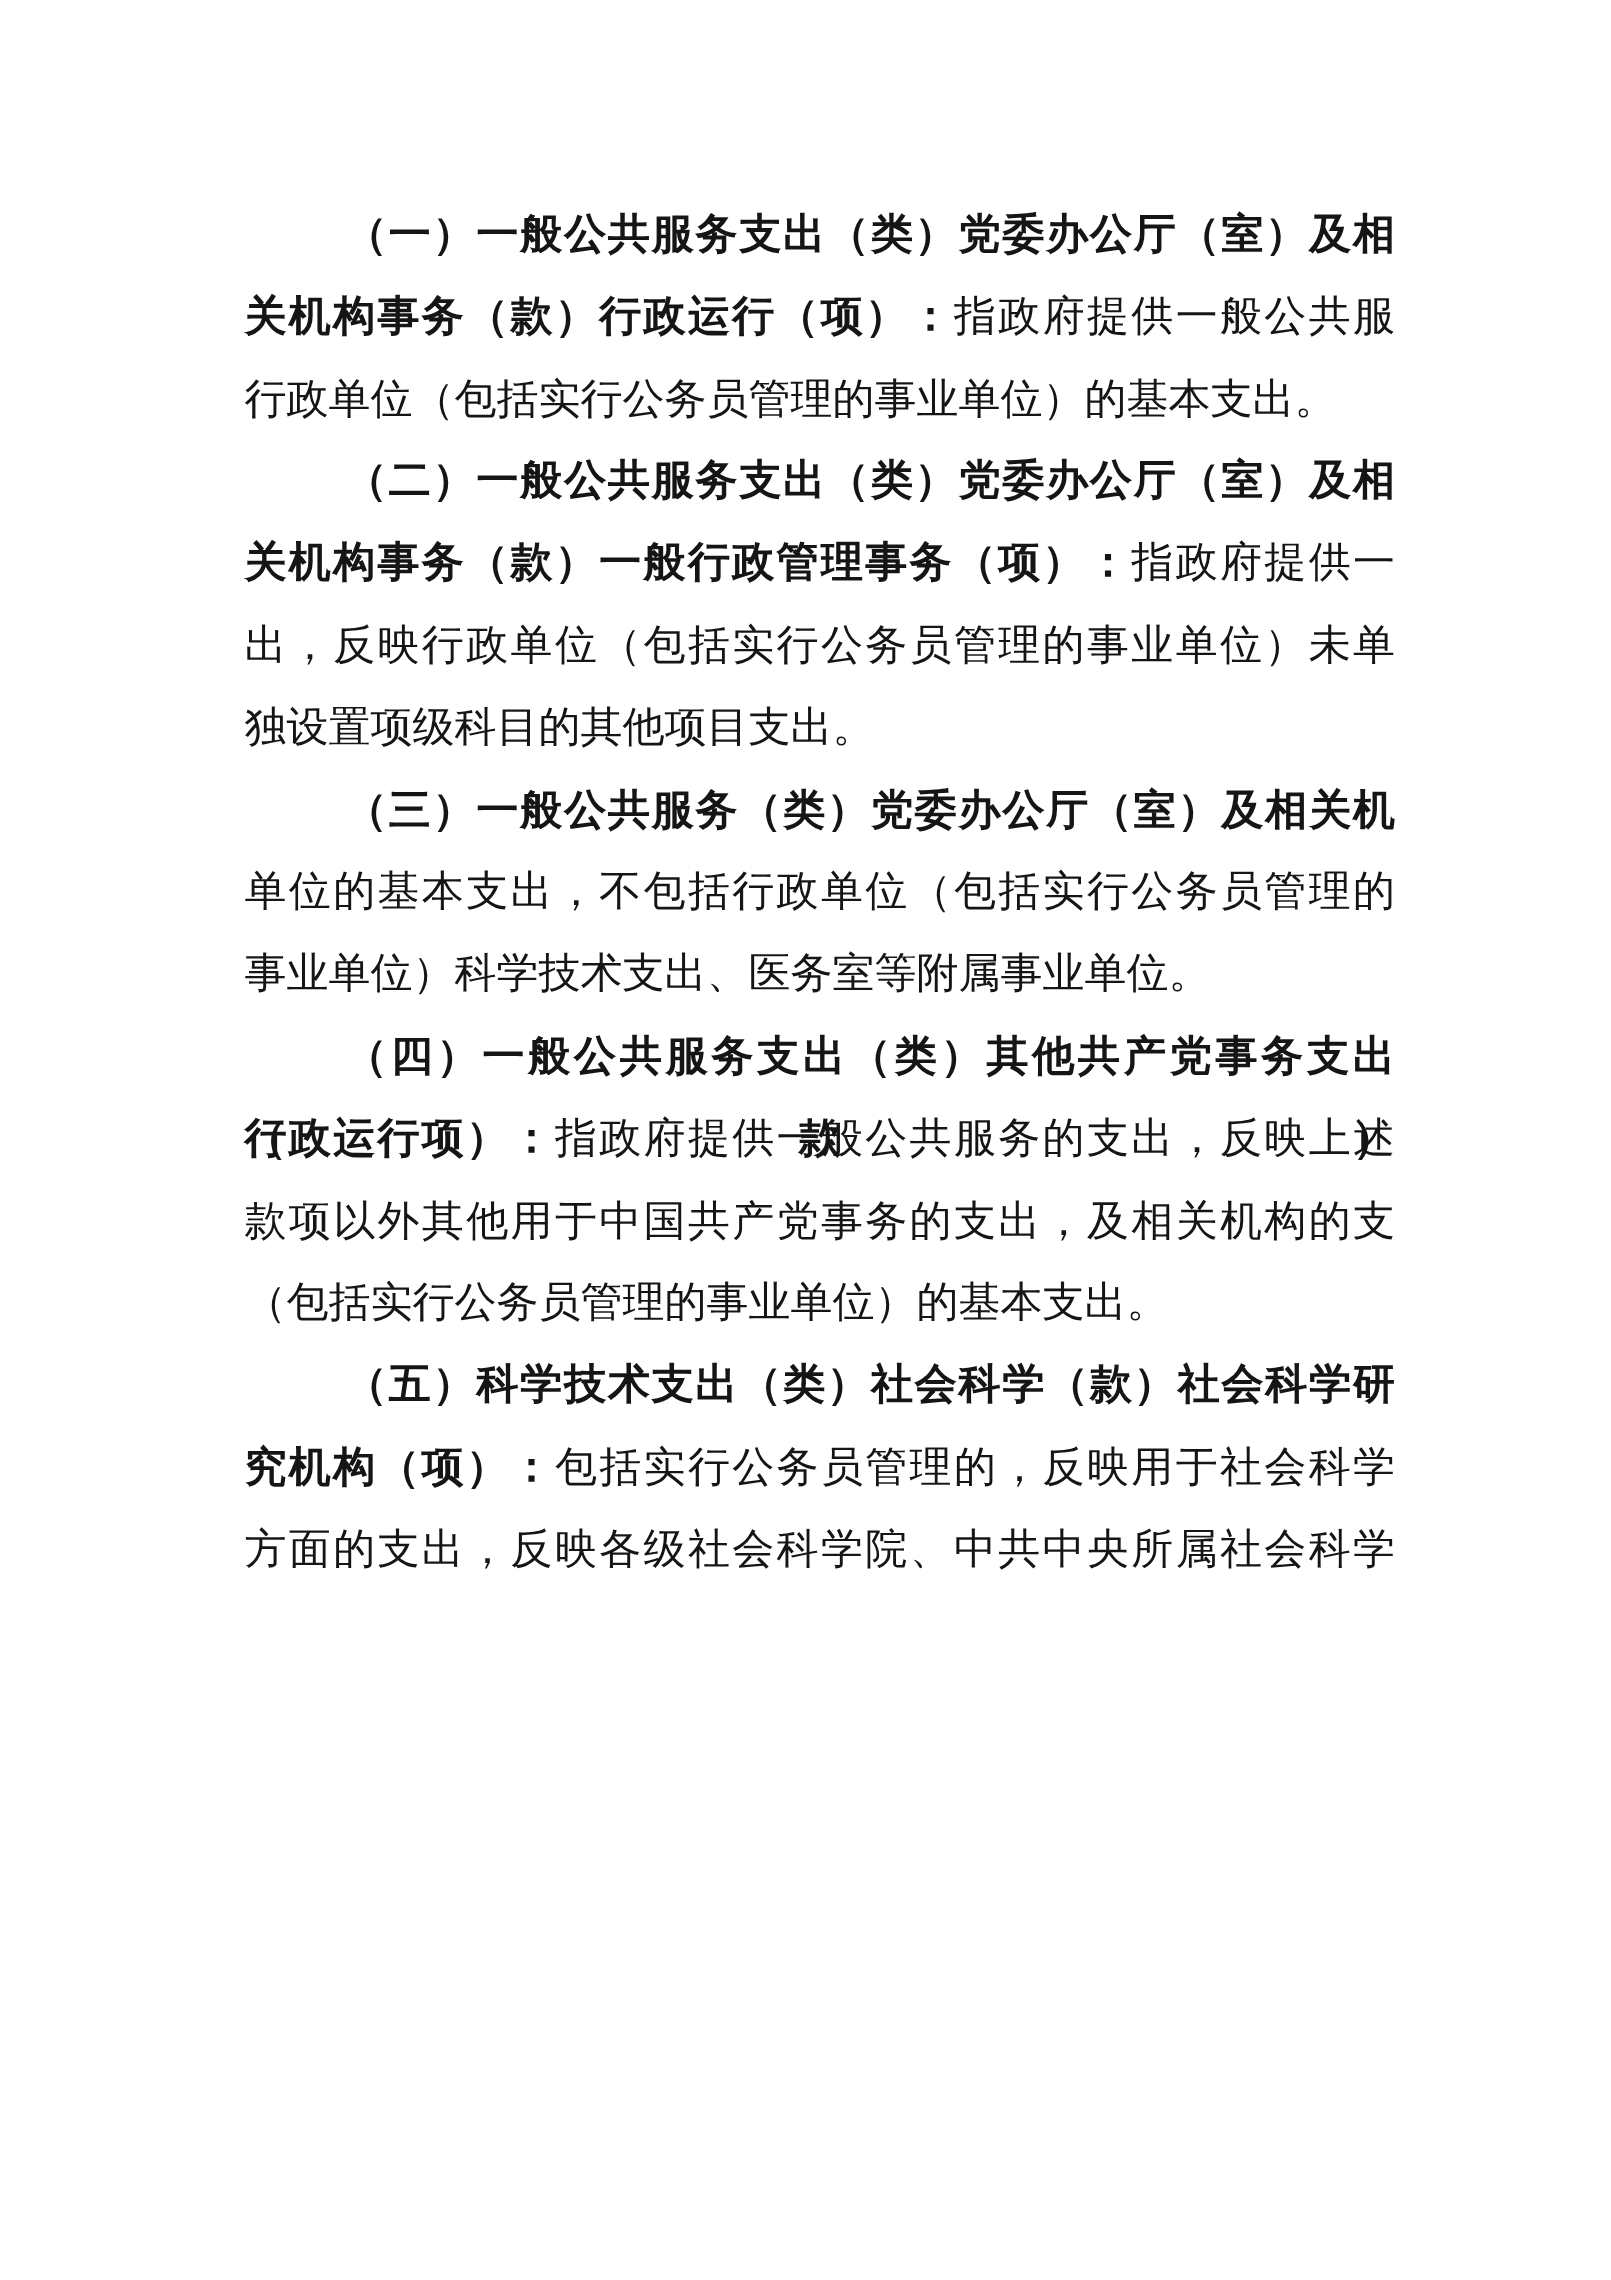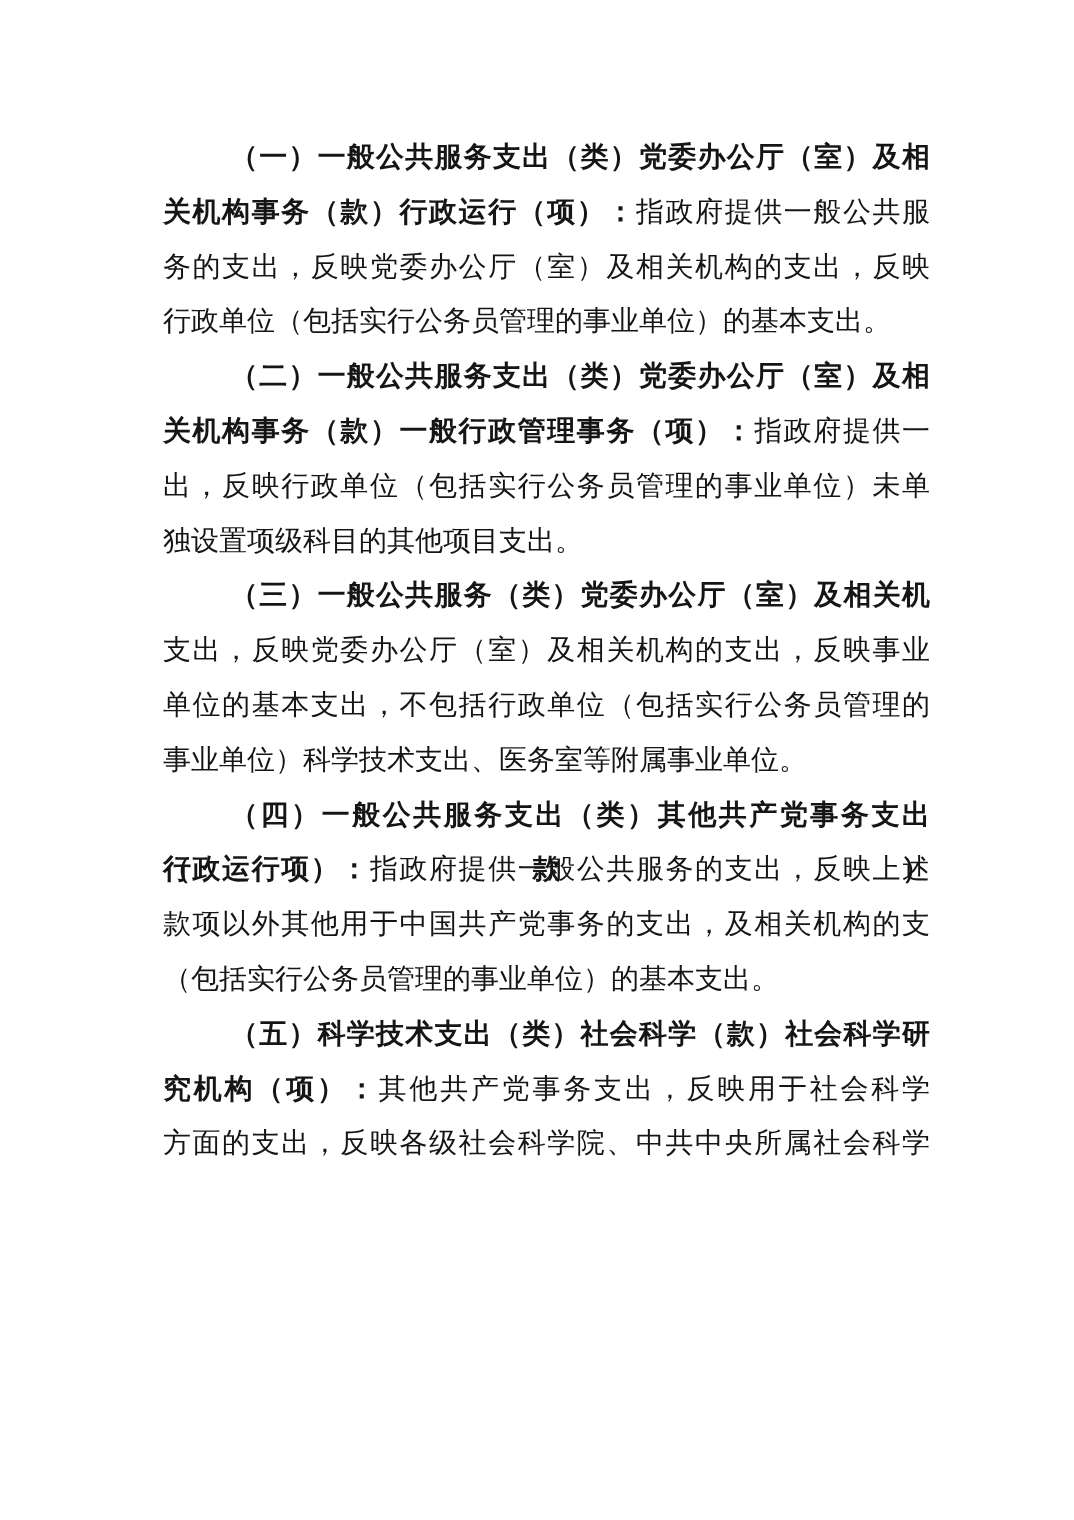--- a/index.html
+++ b/index.html
@@ -47,36 +47,34 @@
   }
 </style>
 </head>
 <body>
 
 <div class="page">
   <div class="textblock">
 
     <div class="ln ind j"><span class="b">（一）一般公共服务支出（类）党委办公厅（室）及相</span></div>
     <div class="ln j"><span class="b">关机构事务（款）行政运行（项）：</span><span>指政府提供一般公共服</span></div>
-    <div class="ln j"><span>务的支出，反映党委办公厅（室）及相关机构的支出，反映</span></div>
     <div class="ln"><span>行政单位（包括实行公务员管理的事业单位）的基本支出。</span></div>
 
     <div class="ln ind j"><span class="b">（二）一般公共服务支出（类）党委办公厅（室）及相</span></div>
     <div class="ln j"><span class="b">关机构事务（款）一般行政管理事务（项）：</span><span>指政府提供一</span></div>
     <div class="ln j"><span>出，反映行政单位（包括实行公务员管理的事业单位）未单</span></div>
     <div class="ln"><span>独设置项级科目的其他项目支出。</span></div>
 
     <div class="ln ind j"><span class="b">（三）一般公共服务（类）党委办公厅（室）及相关机</span></div>
-    <div class="ln j"><span>支出，反映党委办公厅（室）及相关机构的支出，反映事业</span></div>
     <div class="ln j"><span>单位的基本支出，不包括行政单位（包括实行公务员管理的</span></div>
     <div class="ln"><span>事业单位）科学技术支出、医务室等附属事业单位。</span></div>
 
     <div class="ln ind j"><span class="b">（四）一般公共服务支出（类）其他共产党事务支出（款）</span></div>
     <div class="ln j"><span class="b">行政运行项）：</span><span>指政府提供一般公共服务的支出，反映上述</span></div>
     <div class="ln j"><span>款项以外其他用于中国共产党事务的支出，及相关机构的支</span></div>
     <div class="ln"><span>（包括实行公务员管理的事业单位）的基本支出。</span></div>
 
     <div class="ln ind j"><span class="b">（五）科学技术支出（类）社会科学（款）社会科学研</span></div>
-    <div class="ln j"><span class="b">究机构（项）：</span><span>其他共产党事务支出，反映用于社会科学</span></div>
+    <div class="ln j"><span class="b">究机构（项）：</span><span>包括实行公务员管理的，反映用于社会科学</span></div>
     <div class="ln j"><span>方面的支出，反映各级社会科学院、中共中央所属社会科学</span></div>
 
   </div>
 </div>
 
 </body></html>

